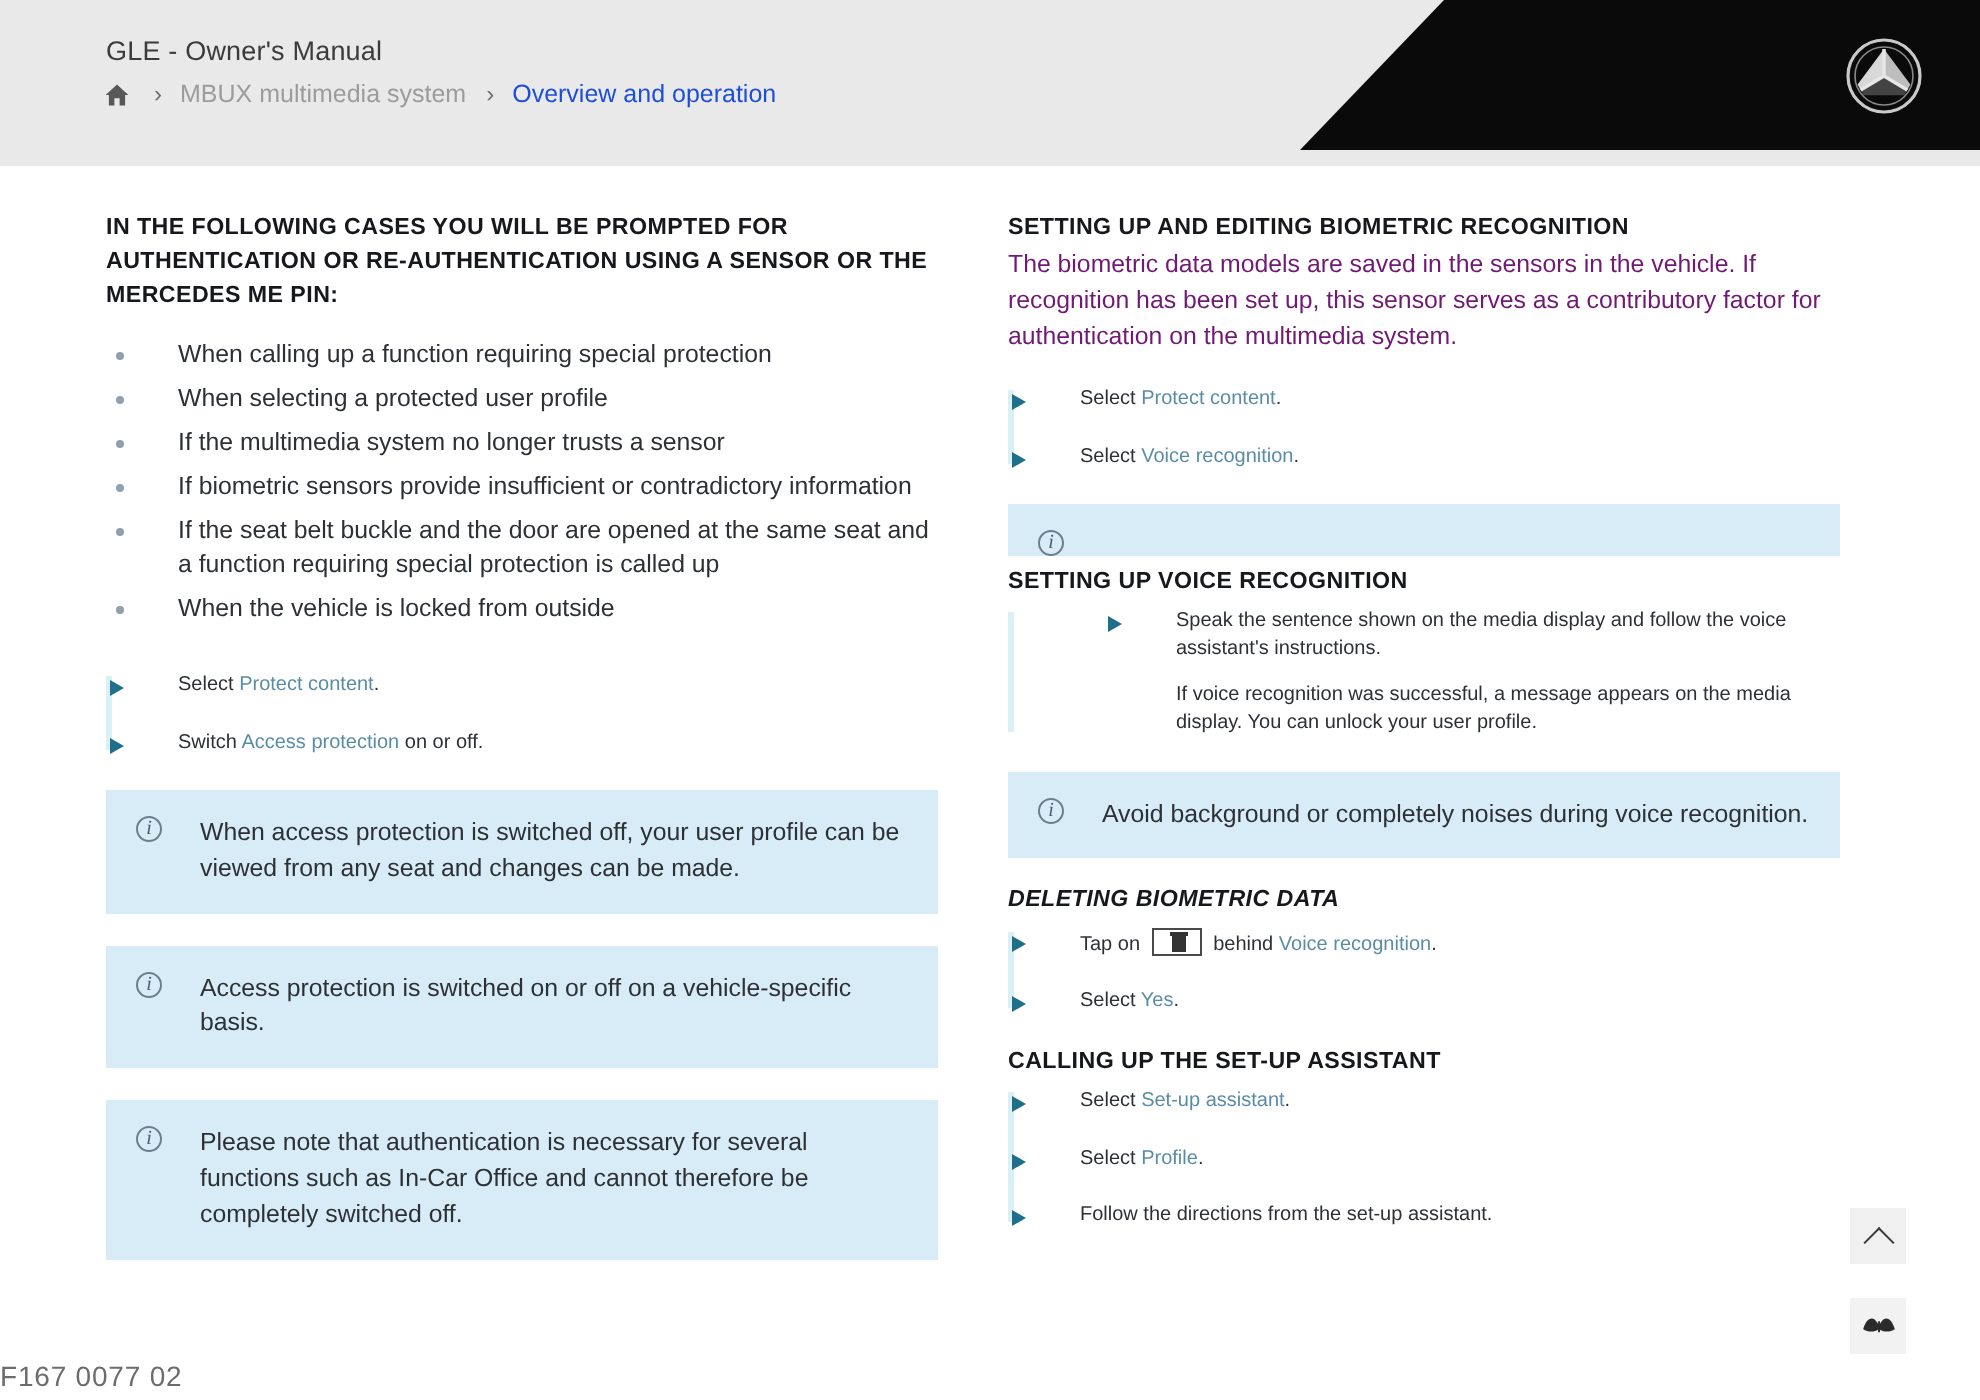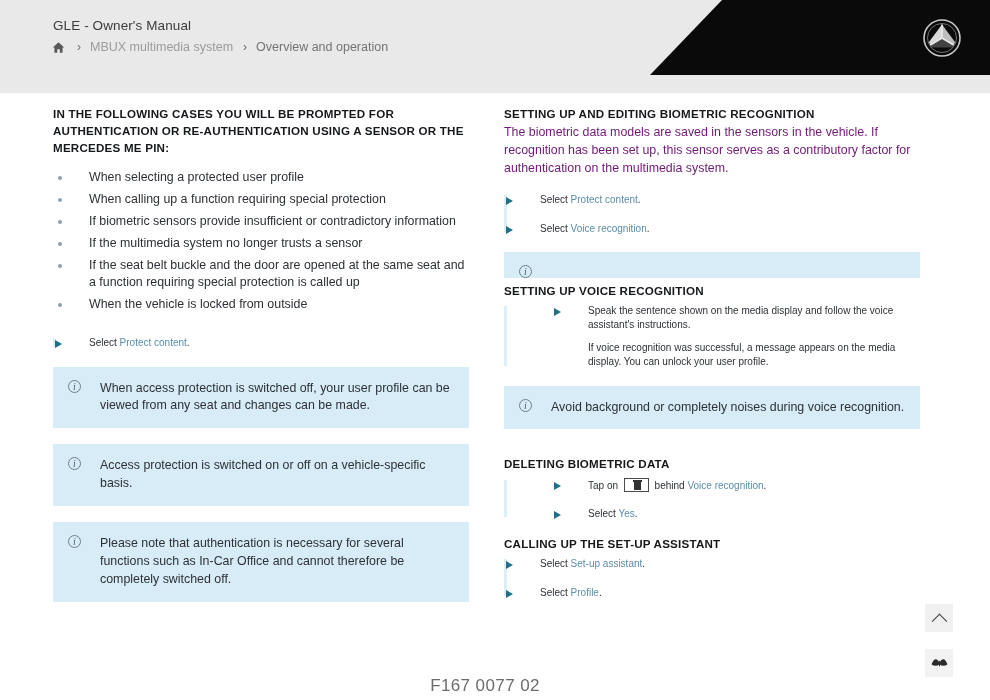--- a/index.html
+++ b/index.html
@@ -13,21 +13,21 @@
   }
   #page {
     position: relative;
     width: 990px; height: 700px;
     background: #ffffff;
   }
 
   
   .header {
     position: absolute; top: 0; left: 0;
-    width: 990px; height: 93px;
+    width: 990px; height: 83px;
     background: #e9e9e9;
     overflow: hidden;
   }
   .header-black {
     position: absolute; top: 0; right: 0;
     width: 340px; height: 75px;
     background: #0a0a0a;
     clip-path: polygon(72px 0, 340px 0, 340px 75px, 0px 75px);
   }
   .brand-logo {
@@ -42,21 +42,21 @@
     position: absolute; left: 50px; top: 40px;
     display: flex; align-items: center; gap: 0;
     font-size: 12.5px;
   }
   .bc-home { display:flex; align-items:center; padding: 0 2px; }
   .bc-sep {
     color: #6d6d6d; font-size: 12px; padding: 0 9px 0 10px;
     line-height: 1;
   }
   .bc-item { color: #9b9b9b; white-space: nowrap; }
-  .bc-item.current { color: #737373; }
+  .bc-item.current { color: #1d4ed8; }
 
   
   .content {
     position: absolute; top: 75px; left: 0;
     width: 970px; height: 625px;
   }
   .col {
     position: absolute; top: 30px;
     width: 416px;
   }
@@ -182,22 +182,22 @@
     line-height: 13px;
     color: #44606f;
     font-family: "Liberation Serif", serif;
     font-style: italic;
   }
 
   
   .footer-code {
     position: absolute;
     left: 0; right: 0; bottom: 4px;
-    text-align: center;
-    font-size: 17px;
+    text-align: left;
+    font-size: 14px;
     color: #6c6c6c;
     letter-spacing: 0.4px;
   }
 
   
   .fab {
     position: absolute;
     right: 17px;
     width: 28px; height: 28px;
     background: #f0f0f0;
@@ -245,33 +245,37 @@
     </div>
   </div>
 
   <div class="content">
 
     <div class="col col-left">
 
       <h2 class="sec-head">IN THE FOLLOWING CASES YOU WILL BE PROMPTED FOR AUTHENTICATION OR RE-AUTHENTICATION USING A SENSOR OR THE MERCEDES ME PIN:</h2>
 
       <ul class="bullets">
+        <li>When calling up a function requiring special protection</li>
         <li>When selecting a protected user profile</li>
-        <li>When calling up a function requiring special protection</li>
+        <li>If the multimedia system no longer trusts a sensor</li>
         <li>If biometric sensors provide insufficient or contradictory information</li>
-        <li>If the multimedia system no longer trusts a sensor</li>
         <li>If the seat belt buckle and the door are opened at the same seat and a function requiring special protection is called up</li>
         <li>When the vehicle is locked from outside</li>
       </ul>
 
       <div class="actions" style="margin-top:22px;">
         <div class="action">
           <span class="arrow"></span>
           <span>Select </span><span class="lnk">Protect content</span><span>.</span>
         </div>
+        <div class="action">
+          <span class="arrow"></span>
+          <span>Switch </span><span class="lnk">Access protection</span><span> on or off.</span>
+        </div>
       </div>
 
       <div class="note">
         <span class="i-icon">
             <span>i</span>
           </span>
         <span>When access protection is switched off, your user profile can be viewed from any seat and changes can be made.</span>
       </div>
 
       <div class="note">
@@ -321,43 +325,47 @@
         </div>
       </div>
 
       <div class="note">
         <span class="i-icon">
             <span>i</span>
           </span>
         <span>Avoid background or completely noises during voice recognition.</span>
       </div>
 
-      <h2 class="sec-head" style="margin-top:26px;">DELETING BIOMETRIC DATA</h2>
-
-      <div class="actions" style="margin-top:5px;padding-left:48px;">
+      <h2 class="sec-head" style="margin-top:12px;font-style:italic;">DELETING BIOMETRIC DATA</h2>
+
+      <div class="actions" style="margin-top:5px;">
         <div class="action">
           <span class="arrow"></span>
           <span>Tap on </span><span class="icon-box"><span class="lid"></span><span class="can"></span></span><span> behind </span><span class="lnk">Voice recognition</span><span>.</span>
         </div>
         <div class="action">
           <span class="arrow"></span>
           <span>Select </span><span class="lnk">Yes</span><span>.</span>
         </div>
       </div>
 
       <h2 class="sec-head" style="margin-top:14px;">CALLING UP THE SET-UP ASSISTANT</h2>
 
       <div class="actions" style="margin-top:5px;">
         <div class="action">
           <span class="arrow"></span>
           <span>Select </span><span class="lnk">Set-up assistant</span><span>.</span>
         </div>
         <div class="action">
           <span class="arrow"></span>
           <span>Select </span><span class="lnk">Profile</span><span>.</span>
+        </div>
+        <div class="action">
+          <span class="arrow"></span>
+          <span>Follow the directions from the set-up assistant.</span>
         </div>
       </div>
     </div>
 
     <div class="footer-code">F167 0077 02</div>
 
     <div class="fab fab-top">
       <span class="chev"></span>
     </div>
     <div class="fab fab-bottom">

